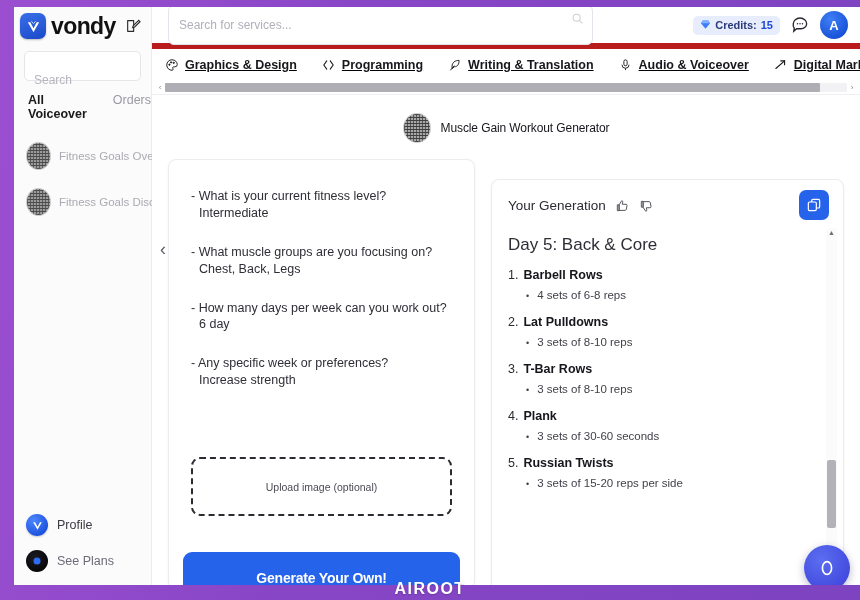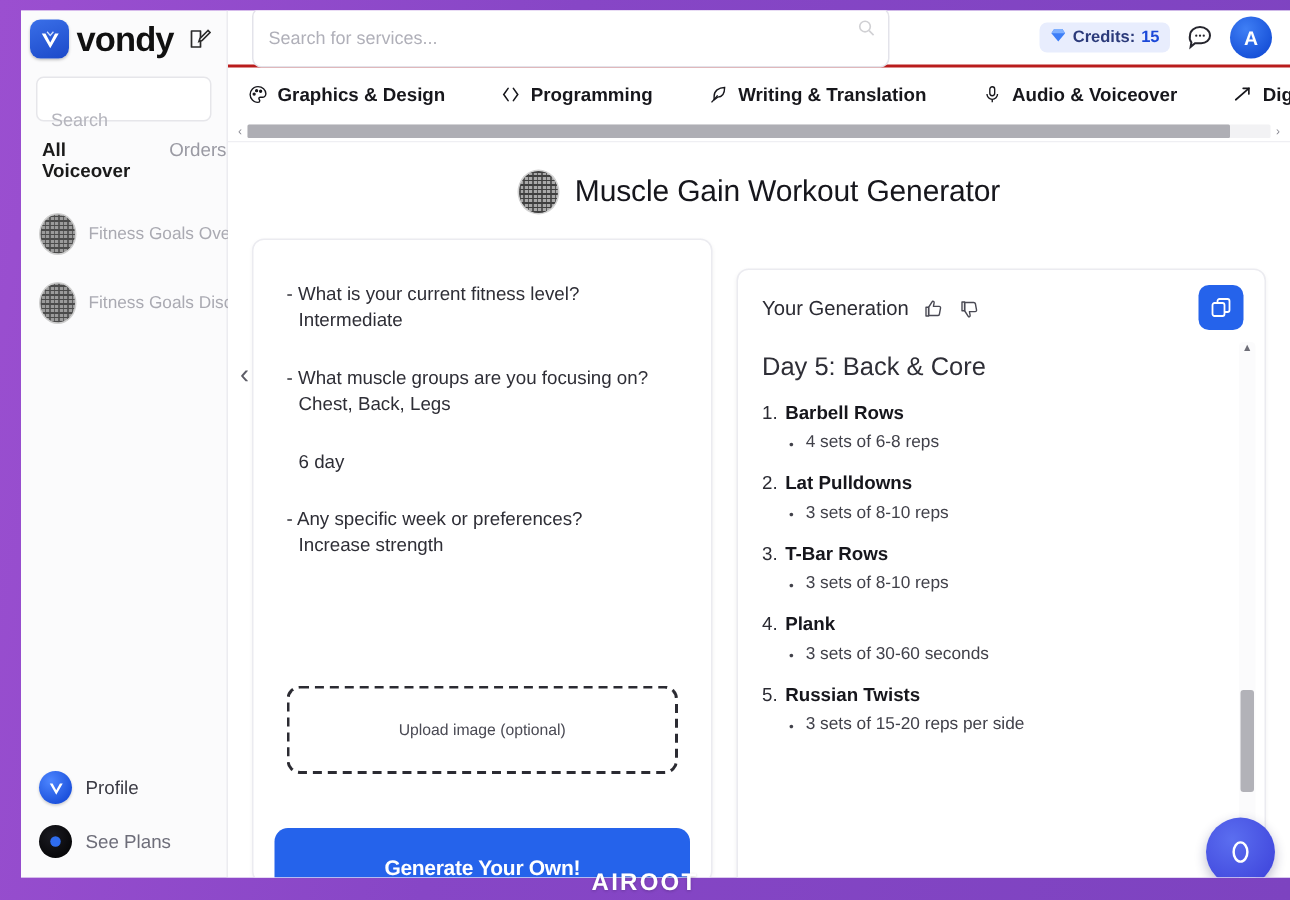--- a/index.html
+++ b/index.html
@@ -82,22 +82,22 @@
     padding:3px 7px;font-size:11px;color:#2b3a7a;font-weight:600;white-space:nowrap;
   }
   .credits b{color:#1b48d8;}
   .chat-ic{width:22px;height:22px;display:flex;align-items:center;justify-content:center;}
   .avatar-top{
     width:28px;height:28px;border-radius:50%;background:radial-gradient(circle at 38% 30%,#3f7ff5,#0a42cf);
     color:#fff;font-size:13px;font-weight:700;display:flex;align-items:center;justify-content:center;
   }
 
   .catbar{
-    height:38px;flex:0 0 38px;border-top:2px solid #b91c1c;
-    display:flex;align-items:center;gap:36px;padding:0 0 0 12px;box-sizing:border-box;overflow:hidden;
+    height:38px;flex:0 0 38px;border-top:6px solid #b91c1c;
+    display:flex;align-items:center;gap:24px;padding:0 0 0 12px;box-sizing:border-box;overflow:hidden;text-decoration:underline;
   }
   .cat{display:flex;align-items:center;gap:6px;white-space:nowrap;cursor:pointer;}
   .cat .lbl{font-size:12.5px;color:#17171c;font-weight:600;}
   .cat .ic{width:15px;height:15px;display:flex;align-items:center;justify-content:center;color:#17171c;}
 
   .hscroll{height:14px;flex:0 0 14px;background:#fff;border-bottom:1px solid #efeff3;display:flex;align-items:center;padding:0 3px;box-sizing:border-box;}
   .hs-arrow{width:10px;font-size:8px;color:#8a8a92;text-align:center;line-height:1;}
   .hs-track{flex:1;height:9px;background:#f2f2f4;position:relative;border-radius:1px;}
   .hs-thumb{position:absolute;left:0;top:0;height:9px;width:96%;background:#aeaeb4;border-radius:1px;}
 
@@ -105,21 +105,21 @@
   .main{flex:1;position:relative;background:#fff;overflow:hidden;}
   .gen-title{display:flex;align-items:center;justify-content:center;gap:10px;padding-top:18px;}
   .gen-title .tile{
     width:26px;height:28px;border-radius:50%;
     background:
       repeating-linear-gradient(0deg,#3f3f3f 0 1px,transparent 1px 3px),
       repeating-linear-gradient(90deg,#565656 0 1px,transparent 1px 3px),
       #a9a9a9;
     border:1px solid #d3d3d3;
   }
-  .gen-title .t{font-size:20px;color:#16161c;font-weight:400;letter-spacing:-.1px;}
+  .gen-title .t{font-size:12px;color:#16161c;font-weight:400;letter-spacing:-.1px;}
 
   .panels{display:flex;gap:16px;padding:16px 16px 0 16px;box-sizing:border-box;}
   .card{background:#fff;border:1px solid #ebebf0;border-radius:8px;box-shadow:0 1px 3px rgba(16,16,40,.05);box-sizing:border-box;}
   .left-card{width:307px;flex:0 0 307px;height:430px;padding:28px 22px 0 22px;position:relative;}
   .qa{margin-bottom:22px;}
   .q{font-size:12.5px;color:#2e2e36;line-height:1.35;}
   .a{font-size:12.5px;color:#2e2e36;line-height:1.35;padding-left:8px;}
 
   .upload{
     position:absolute;left:22px;right:22px;bottom:72px;height:55px;
@@ -353,20 +353,21 @@
 
             <div class="qa">
               <div class="q">- What is your current fitness level?</div>
               <div class="a">Intermediate</div>
             </div>
             <div class="qa">
               <div class="q">- What muscle groups are you focusing on?</div>
               <div class="a">Chest, Back, Legs</div>
             </div>
             <div class="qa">
+              <div class="q">- How many days per week can you work out?</div>
               <div class="a">6 day</div>
             </div>
             <div class="qa">
               <div class="q">- Any specific week or preferences?</div>
               <div class="a">Increase strength</div>
             </div>
 
             <div class="upload">
               <span>Upload image (optional)</span>
             </div>

